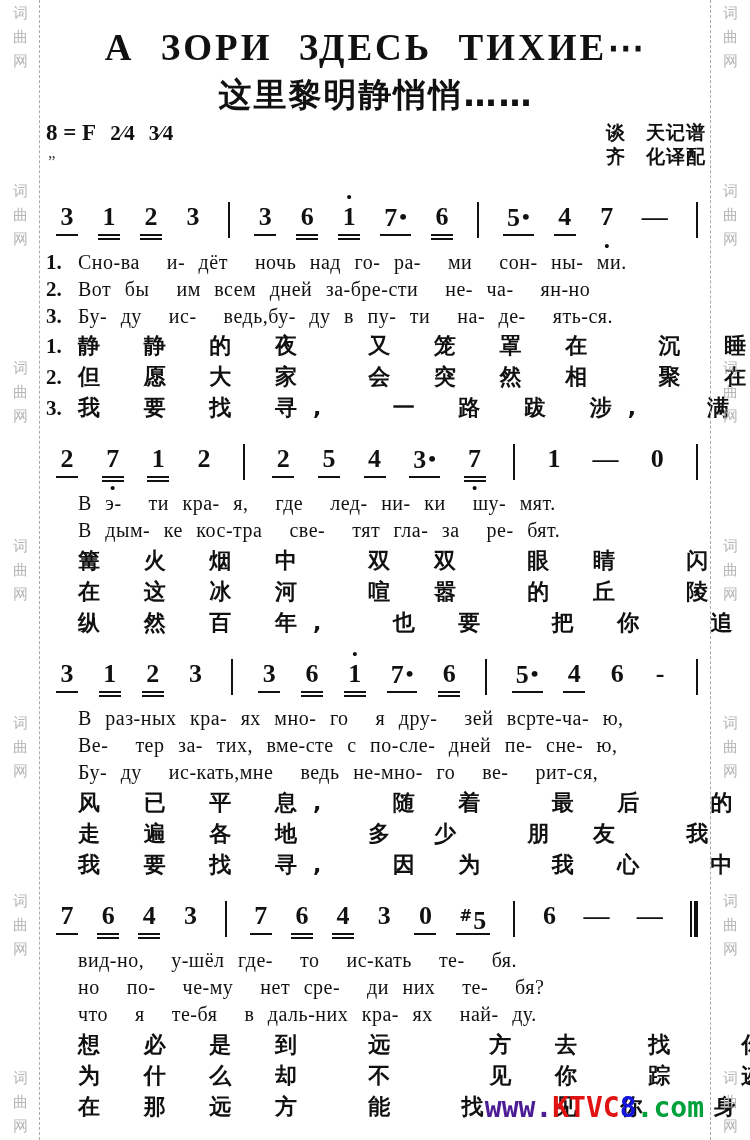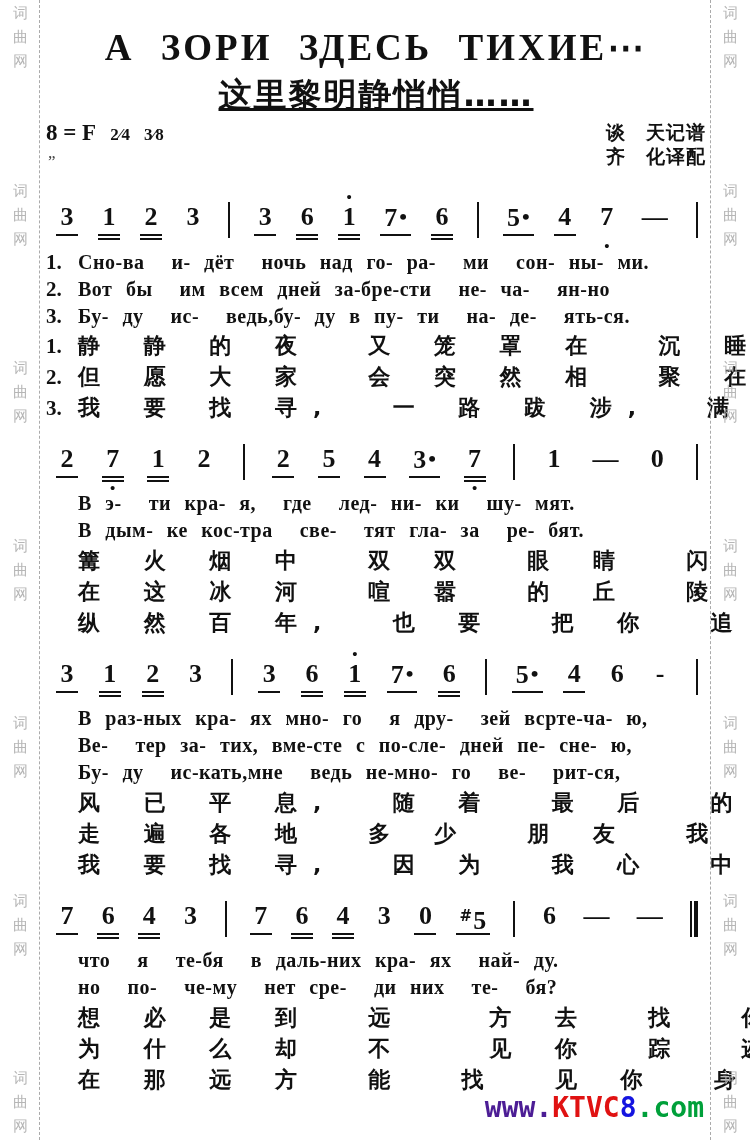--- a/index.html
+++ b/index.html
@@ -12,24 +12,24 @@
   .wm-right{right:0;border-left:1px dashed #aaaaaa;}
   .wm-group{display:flex;flex-direction:column;align-items:center;gap:9px;}
   .wm-ch{font-family:"DejaVu Sans",sans-serif;font-size:15px;line-height:15px;color:#b6b6b6;}
   .wm-left .wm-group{margin-left:2px;}
   .wm-right .wm-group{margin-right:0px;}
   
   #content{position:absolute;left:46px;right:44px;top:0;}
   .title-ru{margin-top:26px;text-align:center;font-size:37px;font-weight:bold;
             letter-spacing:3px;word-spacing:14px;white-space:nowrap;}
   .title-zh{text-align:center;font-size:33px;font-weight:bold;margin-top:4px;
-            font-family:"DejaVu Sans",sans-serif;letter-spacing:2px;text-decoration:underline;}
+            font-family:"DejaVu Sans",sans-serif;letter-spacing:2px;}
   .meta-row{display:flex;justify-content:space-between;align-items:flex-start;margin-top:2px;height:62px;}
   .keysig{font-size:23px;font-weight:bold;white-space:nowrap;}
-  .meter{font-size:17px;font-weight:bold;margin-left:14px;}
+  .meter{font-size:21px;font-weight:bold;margin-left:14px;}
   .key-mark{display:block;font-size:17px;color:#444;margin:2px 0 0 2px;line-height:10px;}
   .credits{text-align:right;font-family:"DejaVu Sans",sans-serif;font-weight:bold;
            font-size:19px;line-height:24px;letter-spacing:1px;}
   
   .system{margin-top:10px;}
   .noterow{display:flex;justify-content:space-between;align-items:flex-start;
            padding:0 8px 0 14px;height:58px;}
   .tok{display:inline-flex;flex-direction:column;align-items:center;position:relative;min-width:14px;}
   .tok .hid{height:11px;font-size:15px;line-height:11px;font-weight:bold;}
   .tok .numline{height:30px;font-size:26px;line-height:28px;font-weight:bold;white-space:nowrap;}
@@ -38,21 +38,21 @@
   .tok .beams{height:9px;width:calc(100% + 8px);display:flex;flex-direction:column;gap:2px;margin-top:1px;}
   .tok .bline{height:2px;background:#111;width:100%;}
   .tok .low{height:9px;font-size:15px;line-height:7px;font-weight:bold;}
   .bar{width:2px;height:36px;background:#111;margin-top:10px;}
   .bar.dbl{width:8px;background:transparent;border-left:2px solid #111;border-right:4px solid #111;box-sizing:border-box;}
   
   .lyric{display:flex;align-items:baseline;}
   .lyric .vnum{width:32px;flex:0 0 32px;font-size:21px;font-weight:bold;}
   .lyric .ltext{white-space:pre;}
   .lyric.ru{height:27px;}
-  .lyric.ru .ltext{font-size:20px;font-weight:bold;letter-spacing:0.5px;word-spacing:8px;text-align:center;}
+  .lyric.ru .ltext{font-size:20px;font-weight:normal;letter-spacing:0.5px;word-spacing:8px;text-align:center;}
   .lyric.zh{height:31px;}
   .lyric.zh .ltext{font-family:"DejaVu Sans",sans-serif;font-size:22px;font-weight:bold;
                    letter-spacing:16px;word-spacing:4px;}
   
   .site-url{position:absolute;right:46px;bottom:16px;font-family:"DejaVu Sans Mono",monospace;
             font-weight:bold;font-size:28px;letter-spacing:0px;z-index:4;}
 </style>
 </head>
 <body>
 
@@ -133,21 +133,21 @@
       </div>
     </div>
 
   <div id="content">
 
     <div class="title-ru">А  ЗОРИ ЗДЕСЬ ТИХИЕ⋯</div>
     <div class="title-zh">这里黎明静悄悄……</div>
 
     <div class="meta-row">
       <div>
-        <span class="keysig"><span>8 = F</span><span><span class="meter">2⁄4</span><span class="meter">3⁄8</span></span></span>
+        <span class="keysig"><span>8 = F</span><span><span class="meter">2⁄4</span><span class="meter">3⁄4</span></span></span>
         <span class="key-mark">„</span>
       </div>
       <div class="credits">
           <div>谈　天记谱</div>
           <div>齐　化译配</div>
         </div>
     </div>
 
     <div id="systems">
         <section class="system">
@@ -635,25 +635,29 @@
             <span class="tok">
               <span class="hid"></span>
               <span class="numline">—</span>
               <span class="beams"></span>
               <span class="low"></span>
             </span>
             <span class="bar dbl"></span>
           </div>
           <div class="lyric ru">
             <span class="vnum"></span>
+            <span class="ltext">вид-но,  у-шёл где-  то  ис-кать  те-  бя.</span>
+          </div>
+          <div class="lyric ru">
+            <span class="vnum"></span>
+            <span class="ltext">но  по-  че-му  нет сре-  ди них  те-  бя?</span>
+          </div>
+          <div class="lyric ru">
+            <span class="vnum"></span>
             <span class="ltext">что  я  те-бя  в даль-них кра- ях  най- ду.</span>
-          </div>
-          <div class="lyric ru">
-            <span class="vnum"></span>
-            <span class="ltext">но  по-  че-му  нет сре-  ди них  те-  бя?</span>
           </div>
           <div class="lyric zh">
             <span class="vnum"></span>
             <span class="ltext">想 必 是 到  远   方 去  找  你。</span>
           </div>
           <div class="lyric zh">
             <span class="vnum"></span>
             <span class="ltext">为 什 么 却  不   见 你  踪  迹?</span>
           </div>
           <div class="lyric zh">

